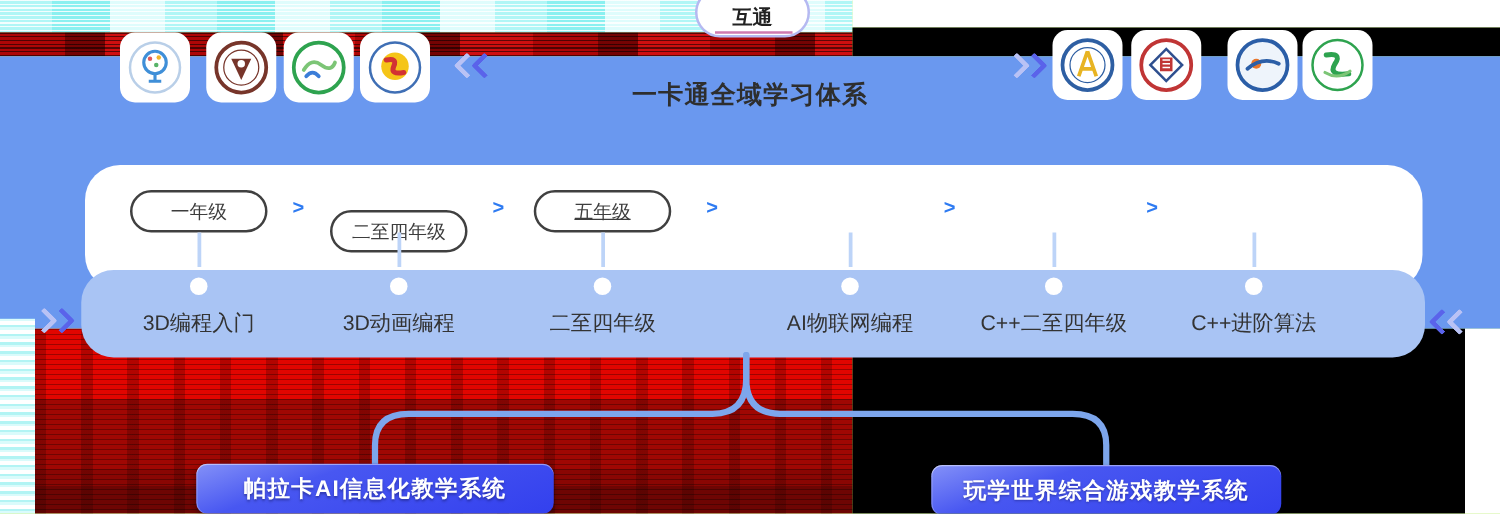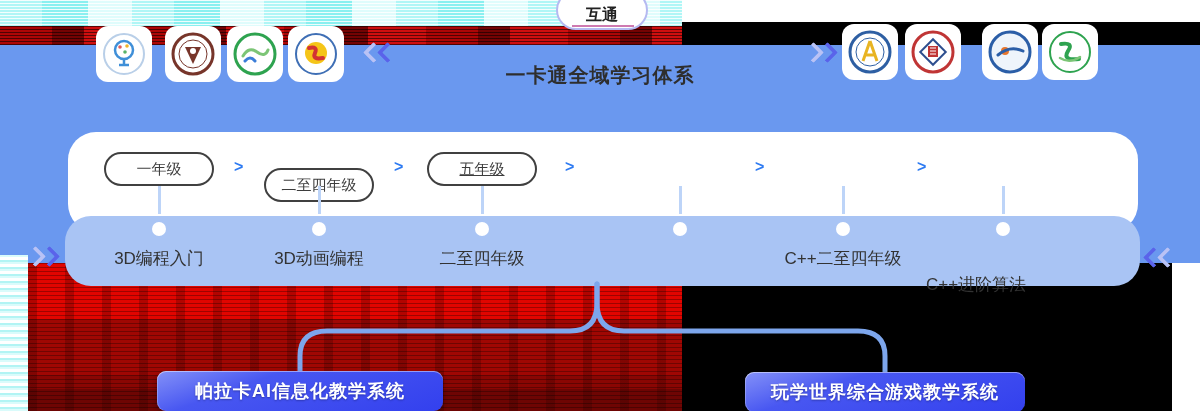--- a/index.html
+++ b/index.html
@@ -191,22 +191,23 @@
   <div class="abs dot" style="left:152px;"></div>
   <div class="abs dot" style="left:312px;"></div>
   <div class="abs dot" style="left:475px;"></div>
   <div class="abs dot" style="left:673px;"></div>
   <div class="abs dot" style="left:836px;"></div>
   <div class="abs dot" style="left:996px;"></div>
 
   <div class="abs course" style="left:69px;">3D编程入门</div>
   <div class="abs course" style="left:229px;">3D动画编程</div>
   <div class="abs course" style="left:392px;">二至四年级</div>
+  <div class="abs course" style="left:590px;">AI物联网编程</div>
   <div class="abs course" style="left:753px;">C++二至四年级</div>
-  <div class="abs course" style="left:886px;margin-top:26px;">C++进阶算法</div>
+  <div class="abs course" style="left:913px;">C++进阶算法</div>
 
   <svg class="abs connector" viewBox="0 0 1200 411">
     <path d="M597 284 V303 Q597 331 570 331 H327 Q300 331 300 356 V371" fill="none" stroke="#7da6ec" stroke-width="5" stroke-linecap="round"></path>
     <path d="M597 284 V303 Q597 331 624 331 H858 Q885 331 885 356 V372" fill="none" stroke="#7da6ec" stroke-width="5" stroke-linecap="round"></path>
   </svg>
 
   <button class="abs sys-btn" style="left:157px;width:286px;">
     <span>帕拉卡AI信息化教学系统</span>
   </button>
   <button class="abs sys-btn" style="left:745px;width:280px;top:372px;">

